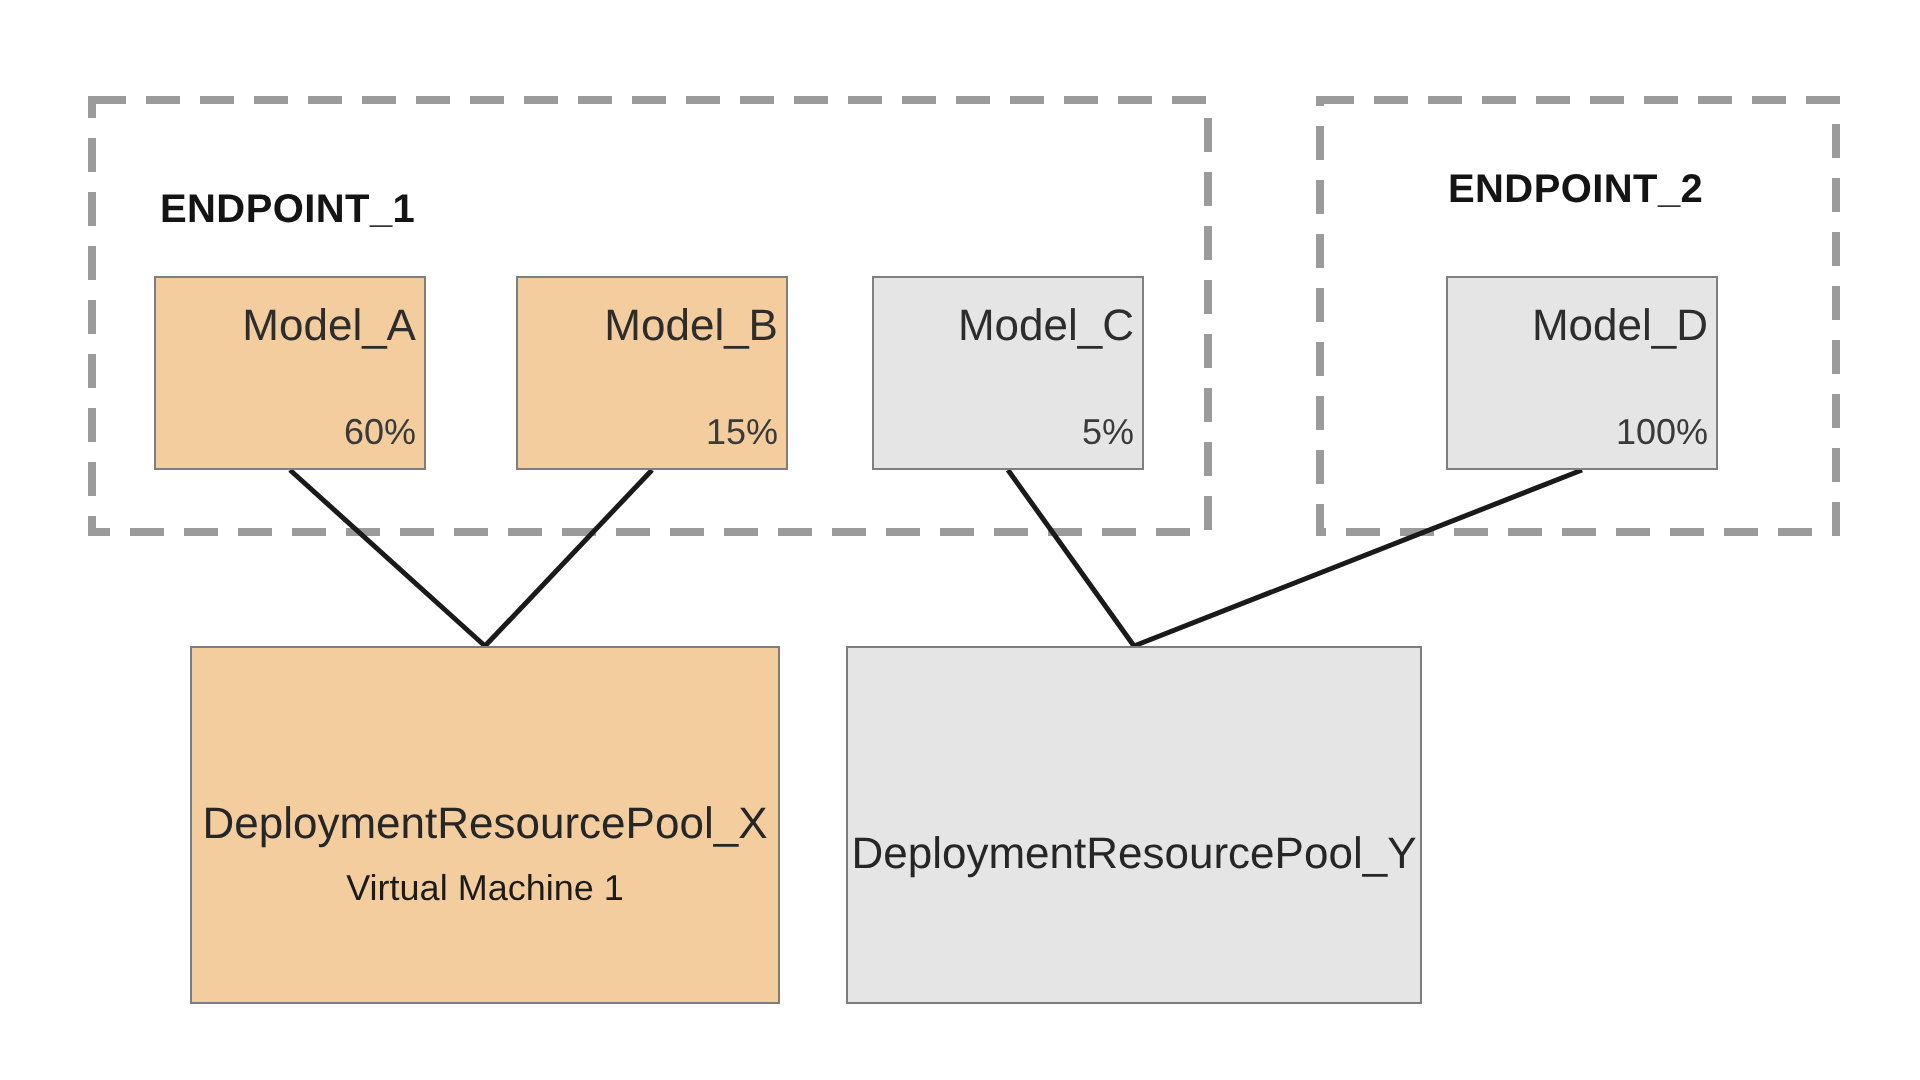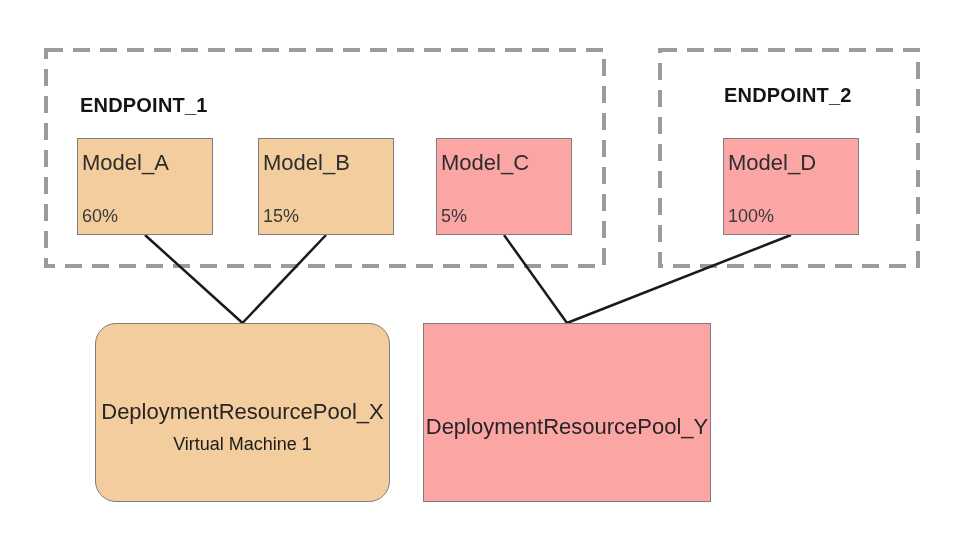--- a/index.html
+++ b/index.html
@@ -36,54 +36,54 @@
   #ep1-title { left: 80px; top: 84px; margin-top: 10px; }
   #ep2-title { left: 724px; top: 84px; }
   .model {
     position: absolute;
     top: 138px;
     width: 136px;
     height: 97px;
     border: 1px solid #7f7f7f;
     display: flex;
     flex-direction: column;
-    align-items: flex-start;
+    align-items: flex-end;
     justify-content: space-between;
     padding: 12px 4px 9px 4px;
   }
   .model .model-name {
     font-size: 22px;
     color: #2d2d2d;
     line-height: 24px;
     white-space: nowrap;
   }
   .model .model-traffic {
     font-size: 18px;
     color: #3a3a3a;
     line-height: 18px;
   }
   .fill-orange { background: #f3cd9e; }
-  .fill-blue   { background: #fca5a5; }
+  .fill-blue   { background: #e5e5e5; }
   #model-a { left: 77px; }
   #model-b { left: 258px; }
   #model-c { left: 436px; }
   #model-d { left: 723px; }
   .pool {
     position: absolute;
     top: 323px;
     height: 179px;
     border: 1.5px solid #7d7d7d;
     display: flex;
     flex-direction: column;
     align-items: center;
     justify-content: center;
     gap: 8px;
     padding-top: 29px;
   }
-  #pool-x { left: 95px;  width: 295px; border-radius: 21px; }
+  #pool-x { left: 95px;  width: 295px; }
   #pool-y { left: 423px; width: 288px; }
   .pool .pool-name {
     font-size: 22px;
     color: #262626;
     line-height: 26px;
     white-space: nowrap;
   }
   .pool .pool-vm {
     font-size: 18px;
     color: #1b1b1b;

